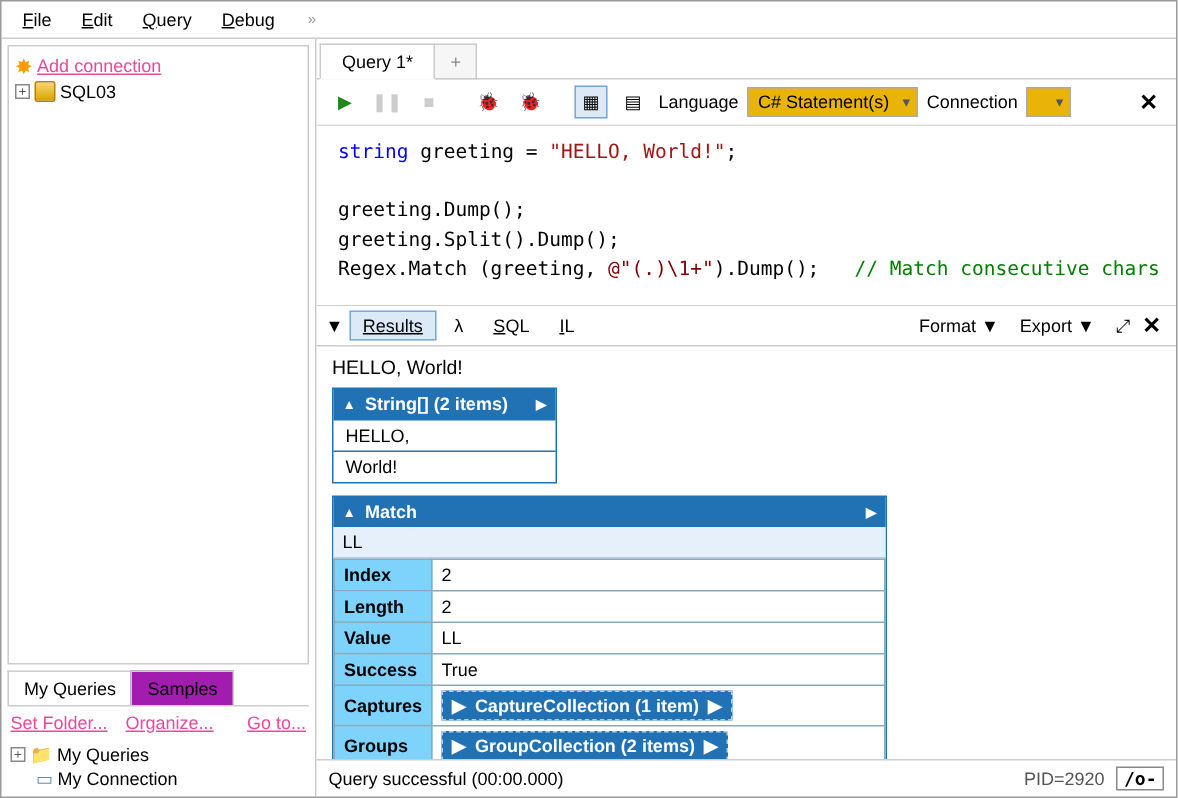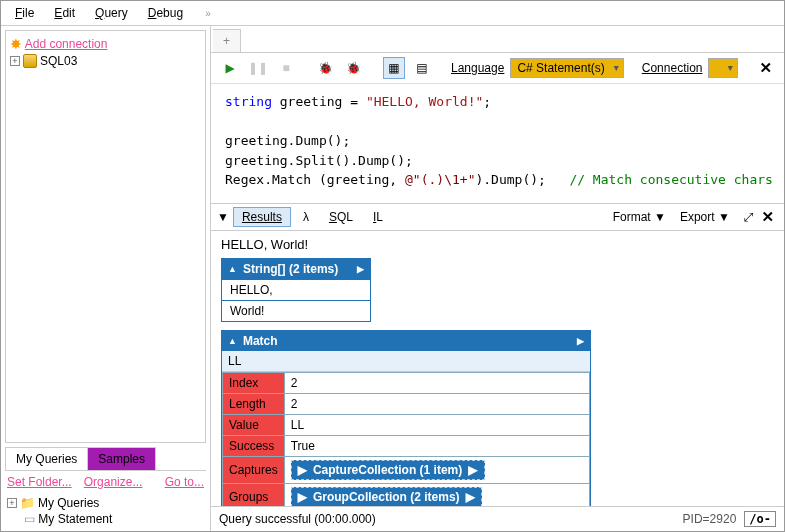--- a/index.html
+++ b/index.html
@@ -28,21 +28,21 @@
 .tabbar { display:flex; border-bottom:1px solid #ccc; padding: 2px 2px 0 2px; align-items:flex-end;}
 .tab { border:1px solid #ccc; padding:4px 14px; background:#fff; border-bottom:1px solid #fff; position:relative; top:1px;}
 .tab-add { padding:4px 10px; color:#888; border:1px solid #ccc; border-left:none; background:#f6f6f6; position:relative; top:1px;}
 .toolbar { display:flex; align-items:center; gap:6px; padding:4px 8px; border-bottom:1px solid #ddd; }
 .tbtn { width:22px; height:22px; display:inline-flex; align-items:center; justify-content:center; border:1px solid transparent; }
 .play { color:#1a8a1a; }
 .stop { color:#888; }
 .bug { color:#c33; }
 .bug2 { color:#39c; }
 .viewbtn { border:1px solid #7aa7d9; background:#dceaf8; width:22px; height:22px; display:inline-flex;align-items:center;justify-content:center;}
-.tool-label { margin-left:12px;text-decoration:underline; }
+.tool-label { margin-left:0; }
 .select { border:1px solid #aaa; padding:2px 18px 2px 6px; background:#eab308; position:relative; display:inline-block;}
 .select::after { content:"▾"; position:absolute; right:4px; color:#555; font-size:10px; top:3px;}
 .spacer { flex:1; }
 .close-x { font-weight:bold; font-size:15px; padding:0 4px; cursor:default;}
 .editor { font-family: Consolas, monospace; font-size: 13px; padding: 8px 14px; border-bottom:1px solid #ccc; background:#fff; line-height:1.5; white-space:pre; overflow:auto; height:120px;}
 .kw { color:#0000ff; }
 .str { color:#a31515; }
 .at { color:#800000; }
 .cm { color:#008000; }
 .resbar { display:flex; align-items:center; gap:4px; border-bottom:1px solid #ccc; padding:3px 6px;}
@@ -54,21 +54,21 @@
 .bluehead { background:#2171b5; color:#fff; font-weight:bold; padding:3px 6px; display:flex; align-items:center; gap:6px;}
 .bluehead .tri { font-size:9px; }
 .bluehead.full { justify-content:flex-start; }
 .bluehead .rtri { margin-left:auto; }
 .smalltable { border:1px solid #2171b5; display:inline-block; margin-bottom:8px; min-width:150px;}
 .smalltable .cell { border-top:1px solid #2171b5; padding:3px 8px; }
 .matchtable { border:1px solid #2171b5; width:370px; margin-bottom:4px;}
 .matchtable .hdrrow { background:#e6f0fa; padding:3px 6px; border-bottom:1px solid #bcd; }
 .matchtable table { width:100%; border-collapse:collapse; }
 .matchtable td { border:1px solid #8ab; padding:3px 6px; vertical-align:middle;}
-.matchtable td.lbl { background:#ef4444; font-weight:normal; width:60px;}
+.matchtable td.lbl { background:#7dd3fc; font-weight:bold; width:60px;}
 .chip { display:inline-flex; background:#2171b5; color:#fff; padding:2px 6px; font-weight:bold; align-items:center; gap:6px; border:1px dashed #bcd; }
 .statusbar { border-top:1px solid #ccc; padding:4px 8px; display:flex; align-items:center; font-size:12px; }
 .statusbar .pid { margin-left:auto; color:#555; margin-right:8px;}
 .eye { border:1px solid #888; padding:0 4px; font-family:monospace; font-weight:bold;}
 </style>
 </head>
 <body>
 
 <div class="menubar">
   <span class="menu"><u>F</u><span></span>ile</span>
@@ -104,27 +104,28 @@
         <span class="link" style="margin-left:auto">Go to...</span>
       </div>
       <div class="tree-row">
         <span class="plusbox">+</span>
         <span class="folder-icon">📁</span>
         <span>My Queries</span>
       </div>
       <div class="tree-row">
         <span class="tree-indent"></span>
         <span class="page-icon">▭</span>
-        <span>My Statement</span>
+        <span>My Connection</span>
       </div>
     </div>
   </div>
 
   <div class="rightcol">
     <div class="tabbar">
+      <div class="tab">Query 1*</div>
       <div class="tab-add">+</div>
     </div>
 
     <div class="toolbar">
       <span class="tbtn play">▶</span>
       <span class="tbtn stop" style="color:#ccc">❚❚</span>
       <span class="tbtn stop" style="color:#ccc">■</span>
       <span style="width:6px"></span>
       <span class="tbtn bug">🐞</span>
       <span class="tbtn bug2">🐞</span>

